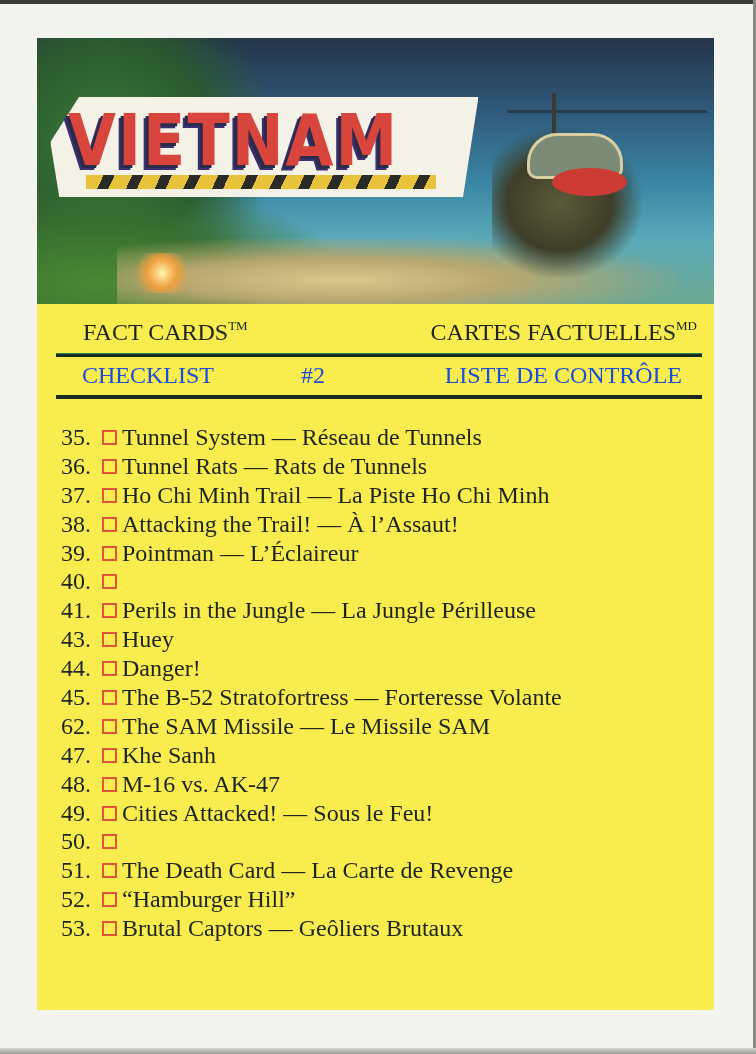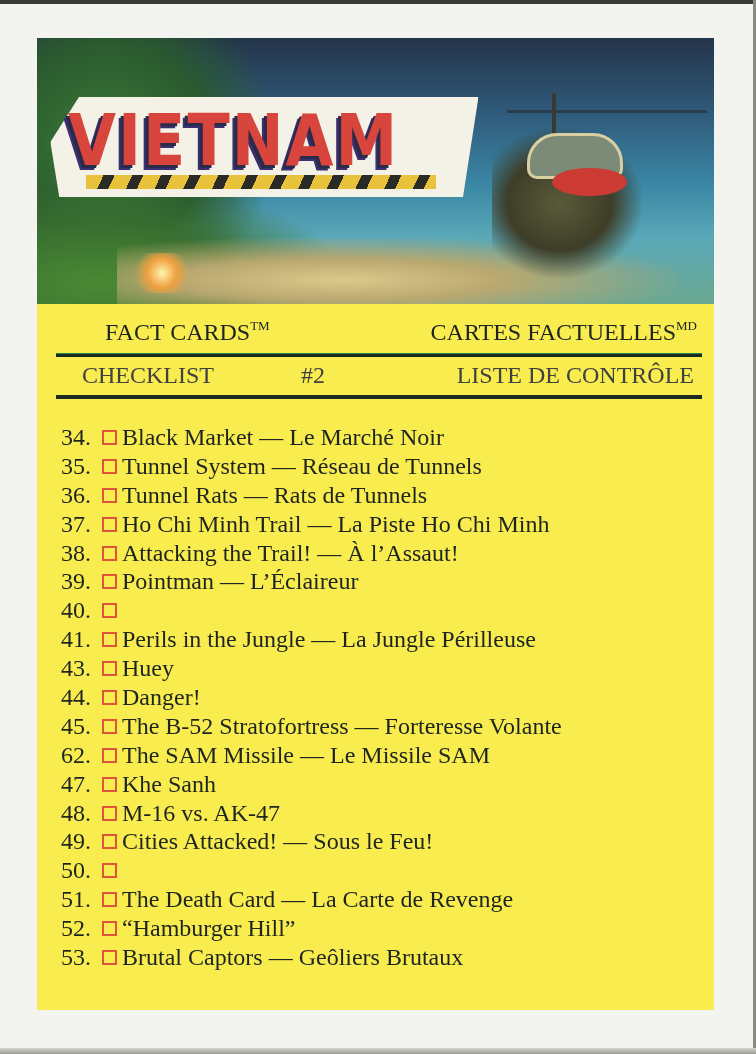--- a/index.html
+++ b/index.html
@@ -76,24 +76,24 @@
   .header-row {
     position: absolute; left: 45px; top: 318px; width: 650px;
     font-size: 24px; color: #1e2420;
     display: flex; justify-content: space-between;
   }
   .header-row sup { font-size: 13px; vertical-align: 10px; }
   .rule { position: absolute; left: 56px; width: 646px; height: 4px; background: #1d2a22; }
   .rule.green { border-top: 1px solid #1f8a3c; height: 3px; }
   .checklist-row {
     position: absolute; left: 82px; top: 362px; width: 612px;
-    font-size: 24px; color: #404040;
+    font-size: 24px; color: #1d4ed8;
   }
   .checklist-row .num { position: absolute; left: 219px; }
-  .checklist-row .fr { position: absolute; right: 0; }
+  .checklist-row .fr { position: absolute; right: 12px; }
 
   .items { position: absolute; left: 61px; top: 423px; width: 640px; }
   .item { height: 28.9px; font-size: 24px; line-height: 28.9px; color: #1e2420; white-space: nowrap; display: flex; align-items: center; }
   .item .n { width: 38px; display: inline-block; }
   .item .box {
     width: 15px; height: 15px; border: 2px solid #e0543a; box-sizing: border-box;
     margin: 0 5px 0 3px; flex: 0 0 auto; cursor: pointer;
   }
 </style>
 </head>
@@ -114,39 +114,34 @@
   <div class="heli-cockpit"></div>
   <div class="heli-nose"></div>
 </div>
 <div class="logo"></div>
 <div class="logo-text">VIETNAM</div>
 <div class="logo-stripes"></div>
 
 <div class="panel"></div>
 
 <div class="header-row">
-  <span style="margin-left:60px"><span>FACT CARDS</span><sup>TM</sup></span>
+  <span style="margin-left:38px"><span>FACT CARDS</span><sup>TM</sup></span>
   <span style="margin-right:-2px"><span>CARTES FACTUELLES</span><sup>MD</sup></span>
 </div>
 <div class="rule green" style="top:353px"></div>
 
 <div class="checklist-row">
   <span>CHECKLIST</span>
   <span class="num">#2</span>
   <span class="fr">LISTE DE CONTRÔLE</span>
 </div>
 <div class="rule" style="top:395px"></div>
 
 <div class="items">
   <div class="item">
-      <span class="n">34.</span>
-      <span class="box"></span>
-      <span>Black Market — Le Marché Noir</span>
-    </div>
-  <div class="item">
       <span class="n">35.</span>
       <span class="box"></span>
       <span>Tunnel System — Réseau de Tunnels</span>
     </div>
   <div class="item">
       <span class="n">36.</span>
       <span class="box"></span>
       <span>Tunnel Rats — Rats de Tunnels</span>
     </div>
   <div class="item">

